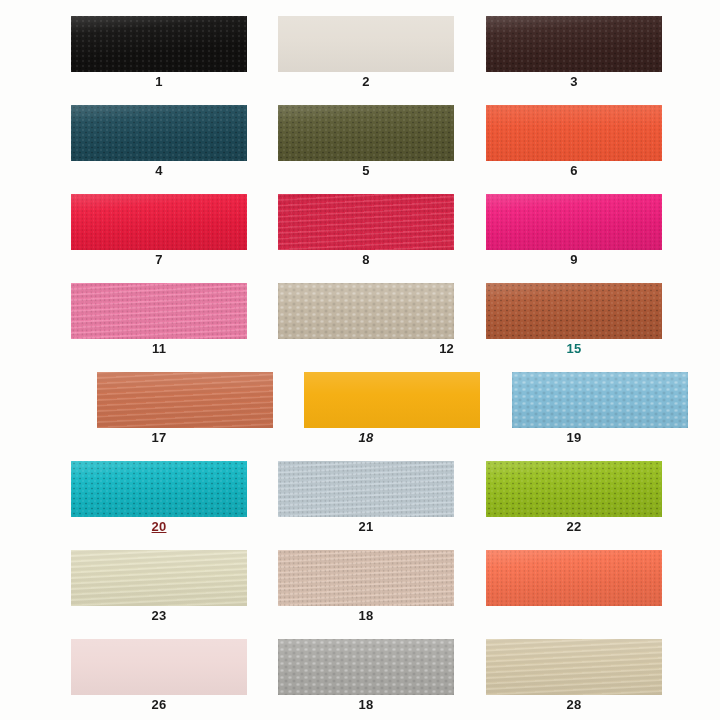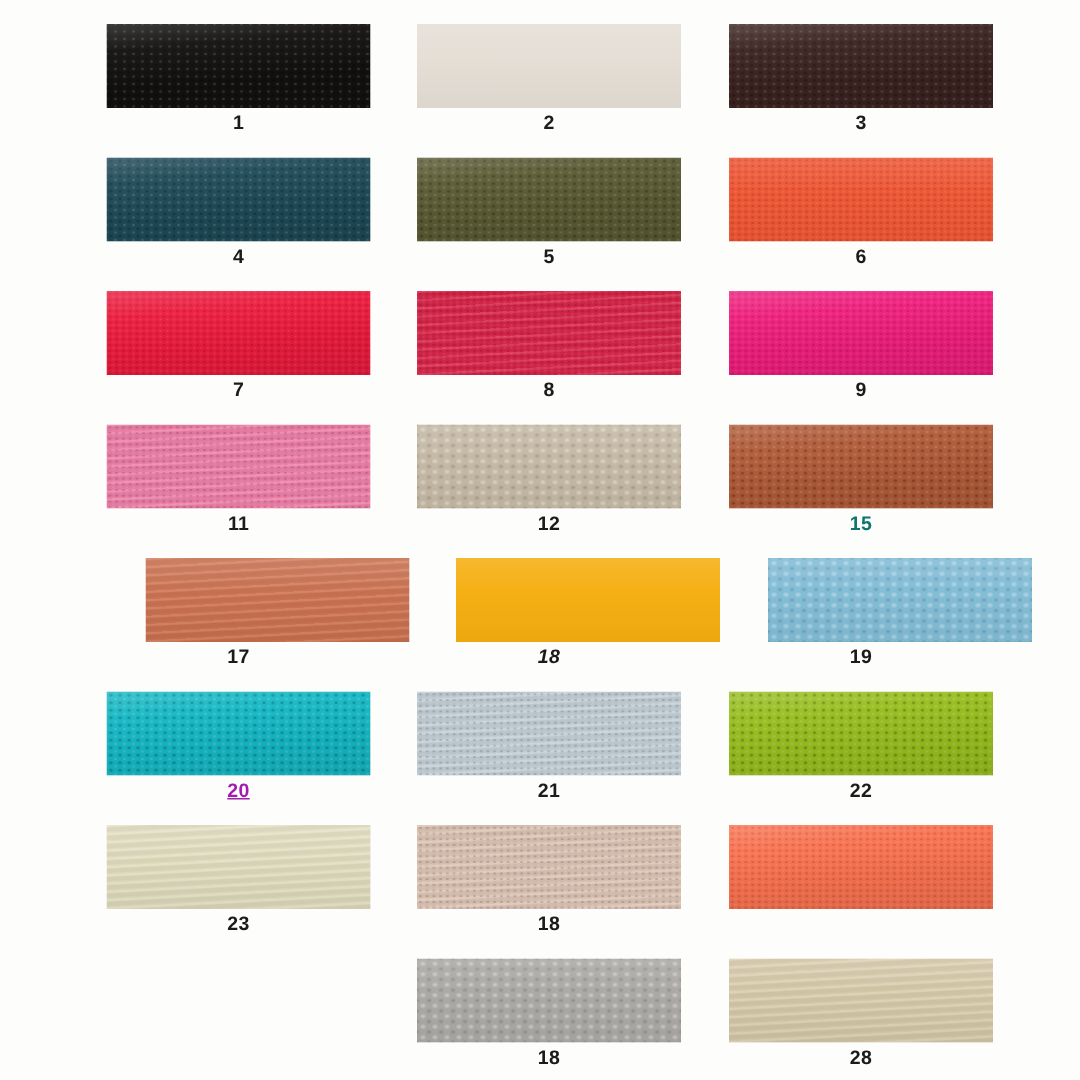--- a/index.html
+++ b/index.html
@@ -231,21 +231,21 @@
       </div>
       <div class="swatch-label" style="color: rgb(27, 27, 27);">11</div>
     </div>
 
     <div class="swatch-cell col-2 row-4">
       <div class="swatch-chip tex-edge">
         <div class="swatch-base" style="background: rgb(196, 184, 164);"></div>
         <div class="tex tex-scales-coarse"></div>
         <div class="tex tex-soft"></div>
       </div>
-      <div class="swatch-label" style="color: rgb(27, 27, 27);">12</div>
+      <div class="swatch-label" style="color: rgb(27, 27, 27); text-align: right;">12</div>
     </div>
 
     <div class="swatch-cell col-3 row-4">
       <div class="swatch-chip tex-edge">
         <div class="swatch-base" style="background: rgb(177, 91, 56);"></div>
         <div class="tex tex-scales"></div>
         <div class="tex tex-sheen"></div>
       </div>
       <div class="swatch-label" style="color: #0f766e;">15</div>
     </div>
@@ -275,21 +275,21 @@
       </div>
       <div class="swatch-label" style="color: rgb(27, 27, 27);">19</div>
     </div>
 
     <div class="swatch-cell col-1 row-6">
       <div class="swatch-chip tex-edge">
         <div class="swatch-base" style="background: rgb(20, 184, 196);"></div>
         <div class="tex tex-scales"></div>
         <div class="tex tex-sheen"></div>
       </div>
-      <div class="swatch-label" style="color: #a21caf; text-decoration: underline;">20</div>
+      <div class="swatch-label" style="color: #7f1d1d; text-decoration: underline;">20</div>
     </div>
 
     <div class="swatch-cell col-2 row-6">
       <div class="swatch-chip tex-edge">
         <div class="swatch-base" style="background: rgb(195, 207, 214);"></div>
         <div class="tex tex-rows"></div>
         <div class="tex tex-scales-fine"></div>
       </div>
       <div class="swatch-label" style="color: rgb(27, 27, 27);">21</div>
     </div>
@@ -322,20 +322,27 @@
     </div>
 
     <div class="swatch-cell col-3 row-7">
       <div class="swatch-chip tex-edge">
         <div class="swatch-base" style="background: rgb(249, 113, 79);"></div>
         <div class="tex tex-scales-fine"></div>
         <div class="tex tex-sheen"></div>
       </div>
     </div>
 
+    <div class="swatch-cell col-1 row-8">
+      <div class="swatch-chip tex-edge">
+        <div class="swatch-base" style="background: rgb(239, 217, 215);"></div>
+        <div class="tex tex-soft"></div>
+      </div>
+      <div class="swatch-label" style="color: rgb(27, 27, 27);">26</div>
+    </div>
 
     <div class="swatch-cell col-2 row-8">
       <div class="swatch-chip tex-edge">
         <div class="swatch-base" style="background: rgb(169, 168, 164);"></div>
         <div class="tex tex-scales-coarse"></div>
         <div class="tex tex-soft"></div>
       </div>
       <div class="swatch-label" style="color: rgb(27, 27, 27);">18</div>
     </div>
 

